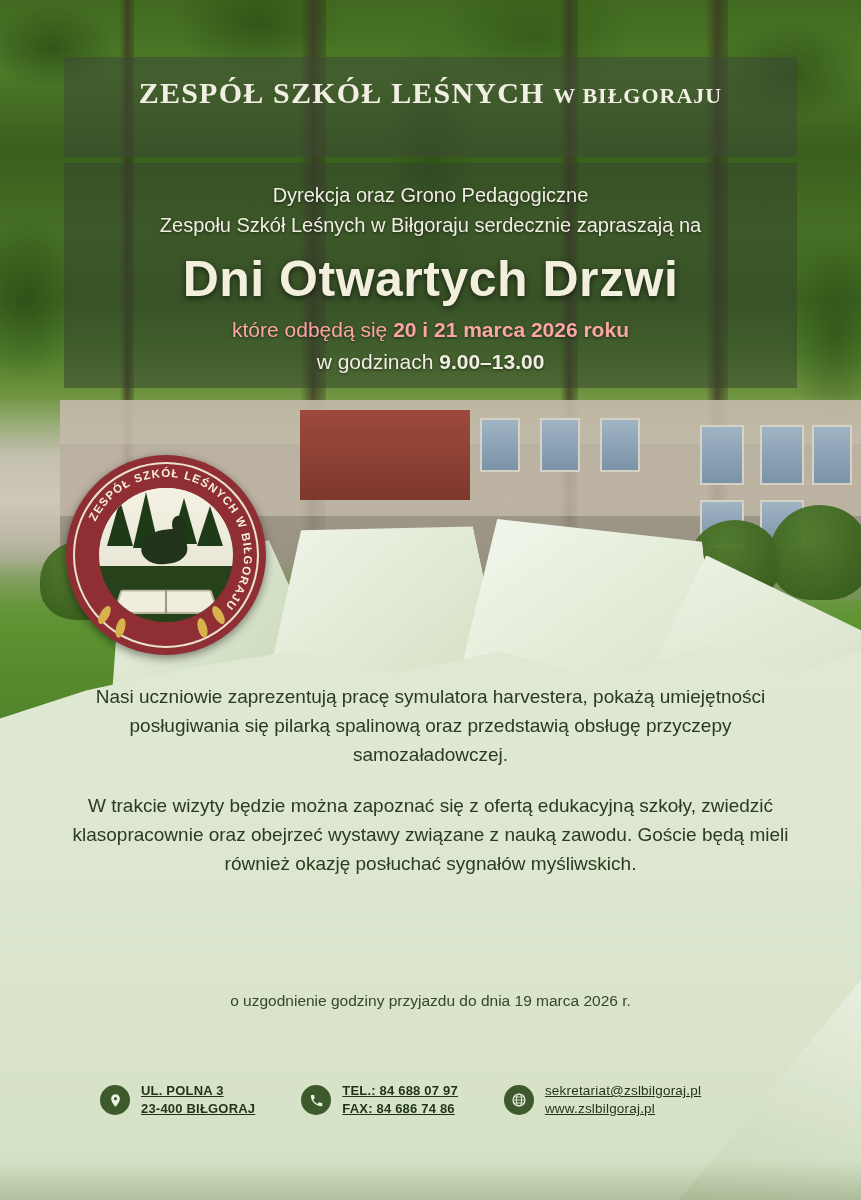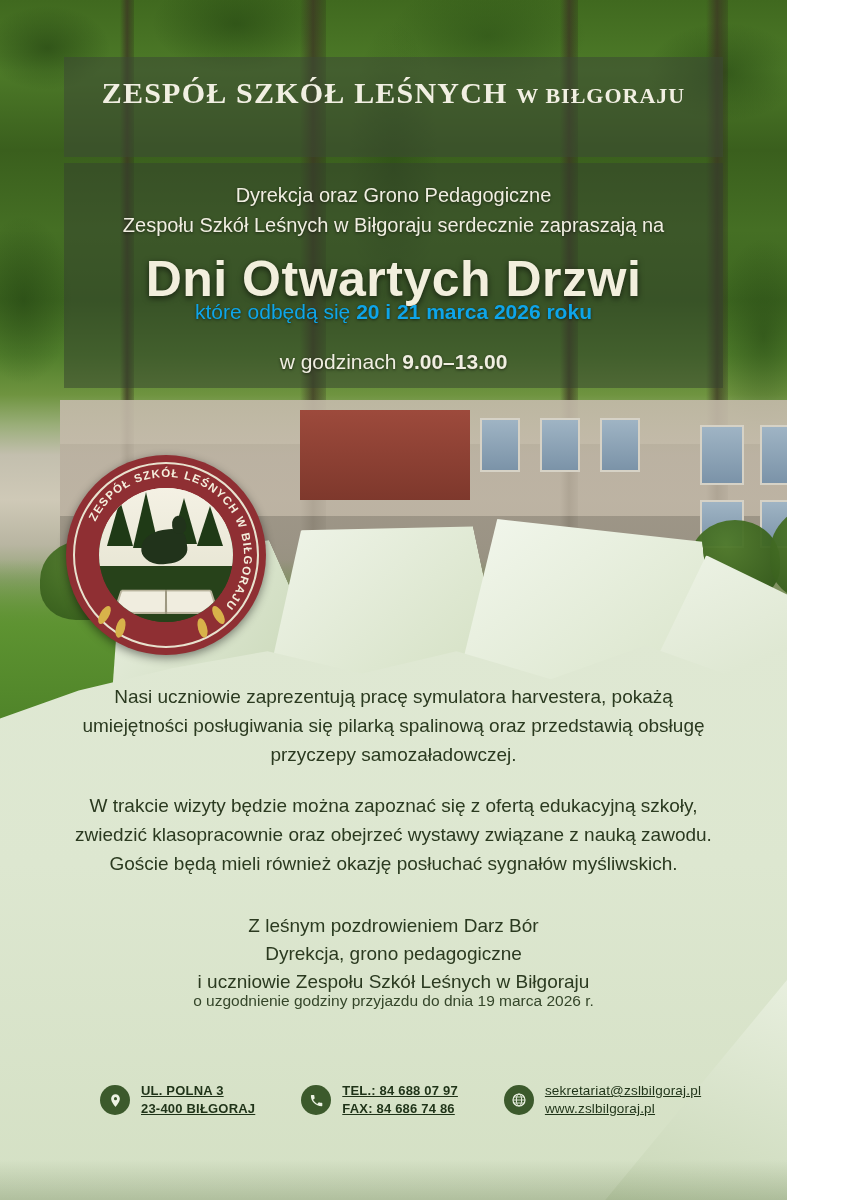--- a/index.html
+++ b/index.html
@@ -5,21 +5,21 @@
   html, body {
     margin: 0;
     padding: 0;
     background: #ffffff;
   }
   body {
     font-family: "Liberation Sans", sans-serif;
   }
   .poster {
     position: relative;
-    width: 787px;
+    width: 861px;
     height: 1200px;
     overflow: hidden;
     background: #2f4420;
   }
 
   
   .bg {
     position: absolute;
     inset: 0;
     background:
@@ -188,23 +188,23 @@
     text-align: center;
     color: #f2efdd;
     font-size: 50px;
     font-weight: bold;
     letter-spacing: 0.5px;
     text-shadow: 0 2px 6px rgba(0,0,0,0.6);
   }
   .when1 {
     position: absolute;
     left: 0; right: 0;
-    top: 300px;
-    text-align: center;
-    color: #0ea5e9;
+    top: 318px;
+    text-align: center;
+    color: #fca5a5;
     font-size: 21px;
     text-shadow: 0 1px 3px rgba(0,0,0,0.55);
   }
   .when1 b { font-weight: bold; }
   .when2 {
     position: absolute;
     left: 0; right: 0;
     top: 350px;
     text-align: center;
     color: #f0eee1;
@@ -493,25 +493,20 @@
     </div>
     <div class="leaf" style="left:34px; top:150px; transform:rotate(30deg);"></div>
     <div class="leaf" style="left:50px; top:163px; transform:rotate(15deg);"></div>
     <div class="leaf" style="left:148px; top:150px; transform:rotate(-30deg);"></div>
     <div class="leaf" style="left:132px; top:163px; transform:rotate(-15deg);"></div>
   </div>
 
   <div class="body-copy">
     <p>Nasi uczniowie zaprezentują pracę symulatora harvestera, pokażą umiejętności posługiwania się pilarką spalinową oraz przedstawią obsługę przyczepy samozaładowczej.</p>
     <p>W trakcie wizyty będzie można zapoznać się z ofertą edukacyjną szkoły, zwiedzić klasopracownie oraz obejrzeć wystawy związane z nauką zawodu. Goście będą mieli również okazję posłuchać sygnałów myśliwskich.</p>
-    <p class="greet">
-      <span>Z leśnym pozdrowieniem Darz Bór</span><br>
-      <span>Dyrekcja, grono pedagogiczne</span><br>
-      <span>i uczniowie Zespołu Szkół Leśnych w Biłgoraju</span>
-    </p>
   </div>
 
   <div class="note">
     <div>o uzgodnienie godziny przyjazdu do dnia 19 marca 2026 r.</div>
   </div>
 
   <div class="footer">
 
     <div class="fitem">
       <div class="fcircle">

